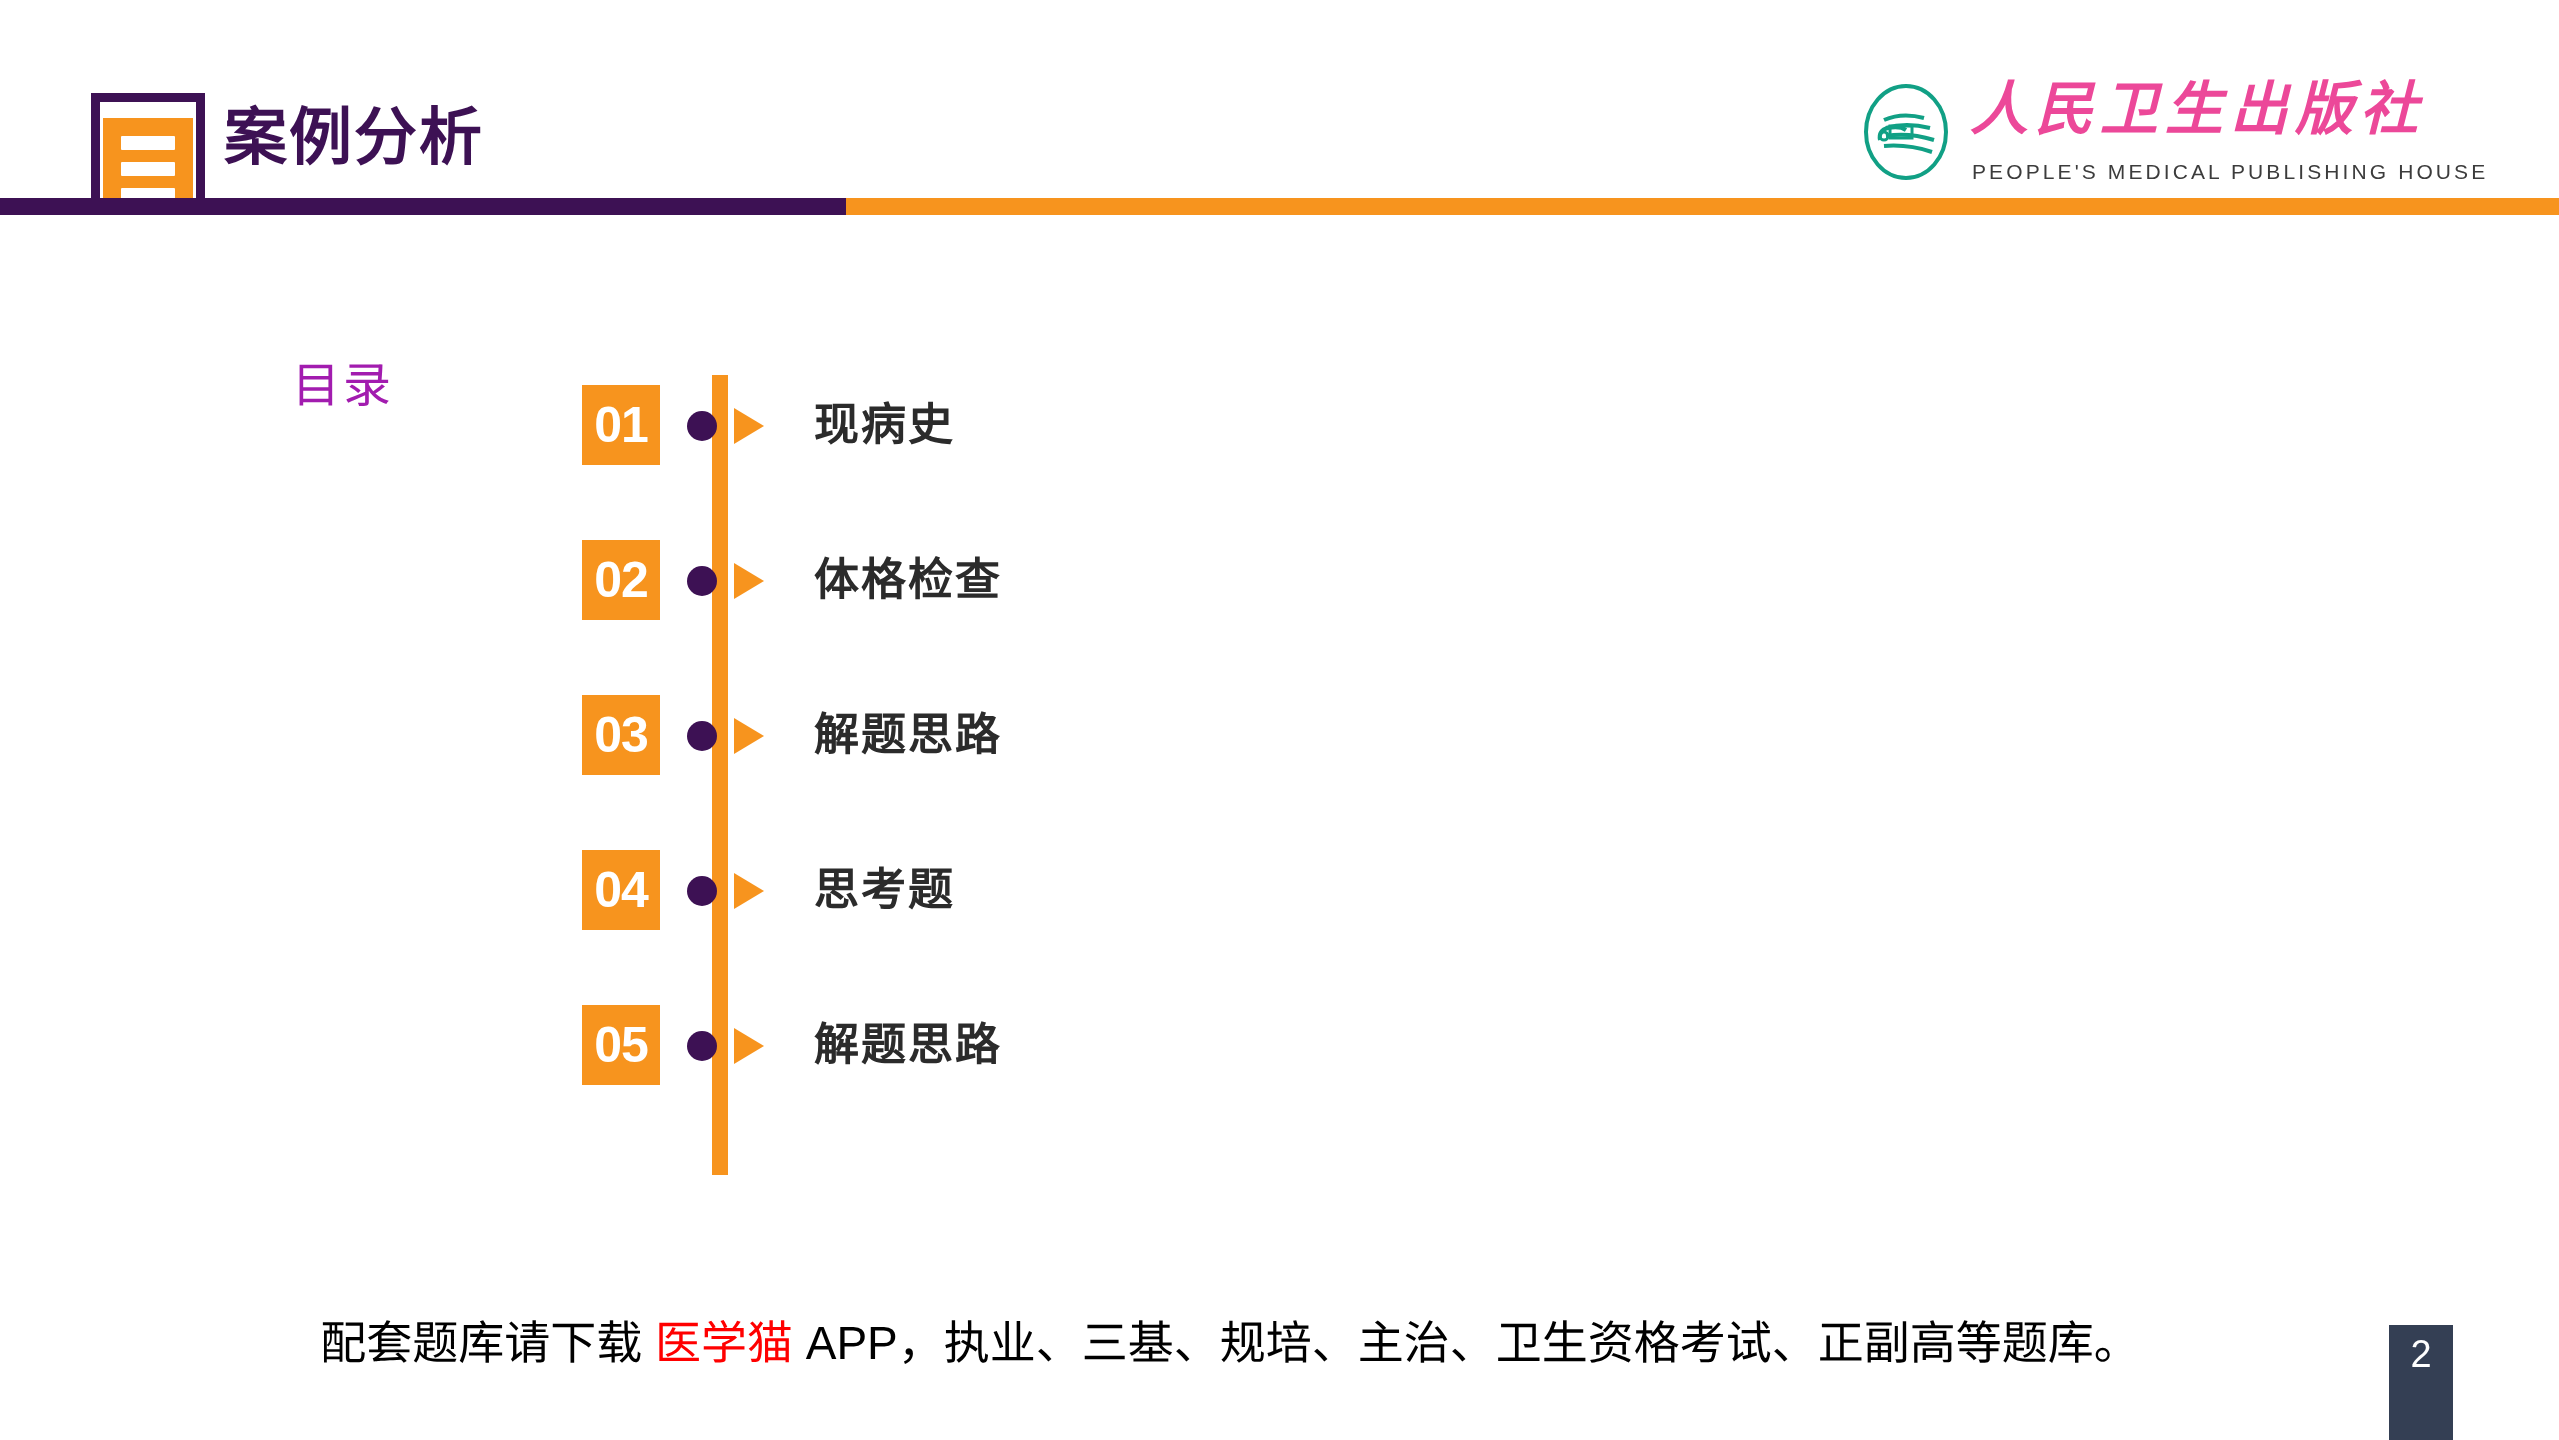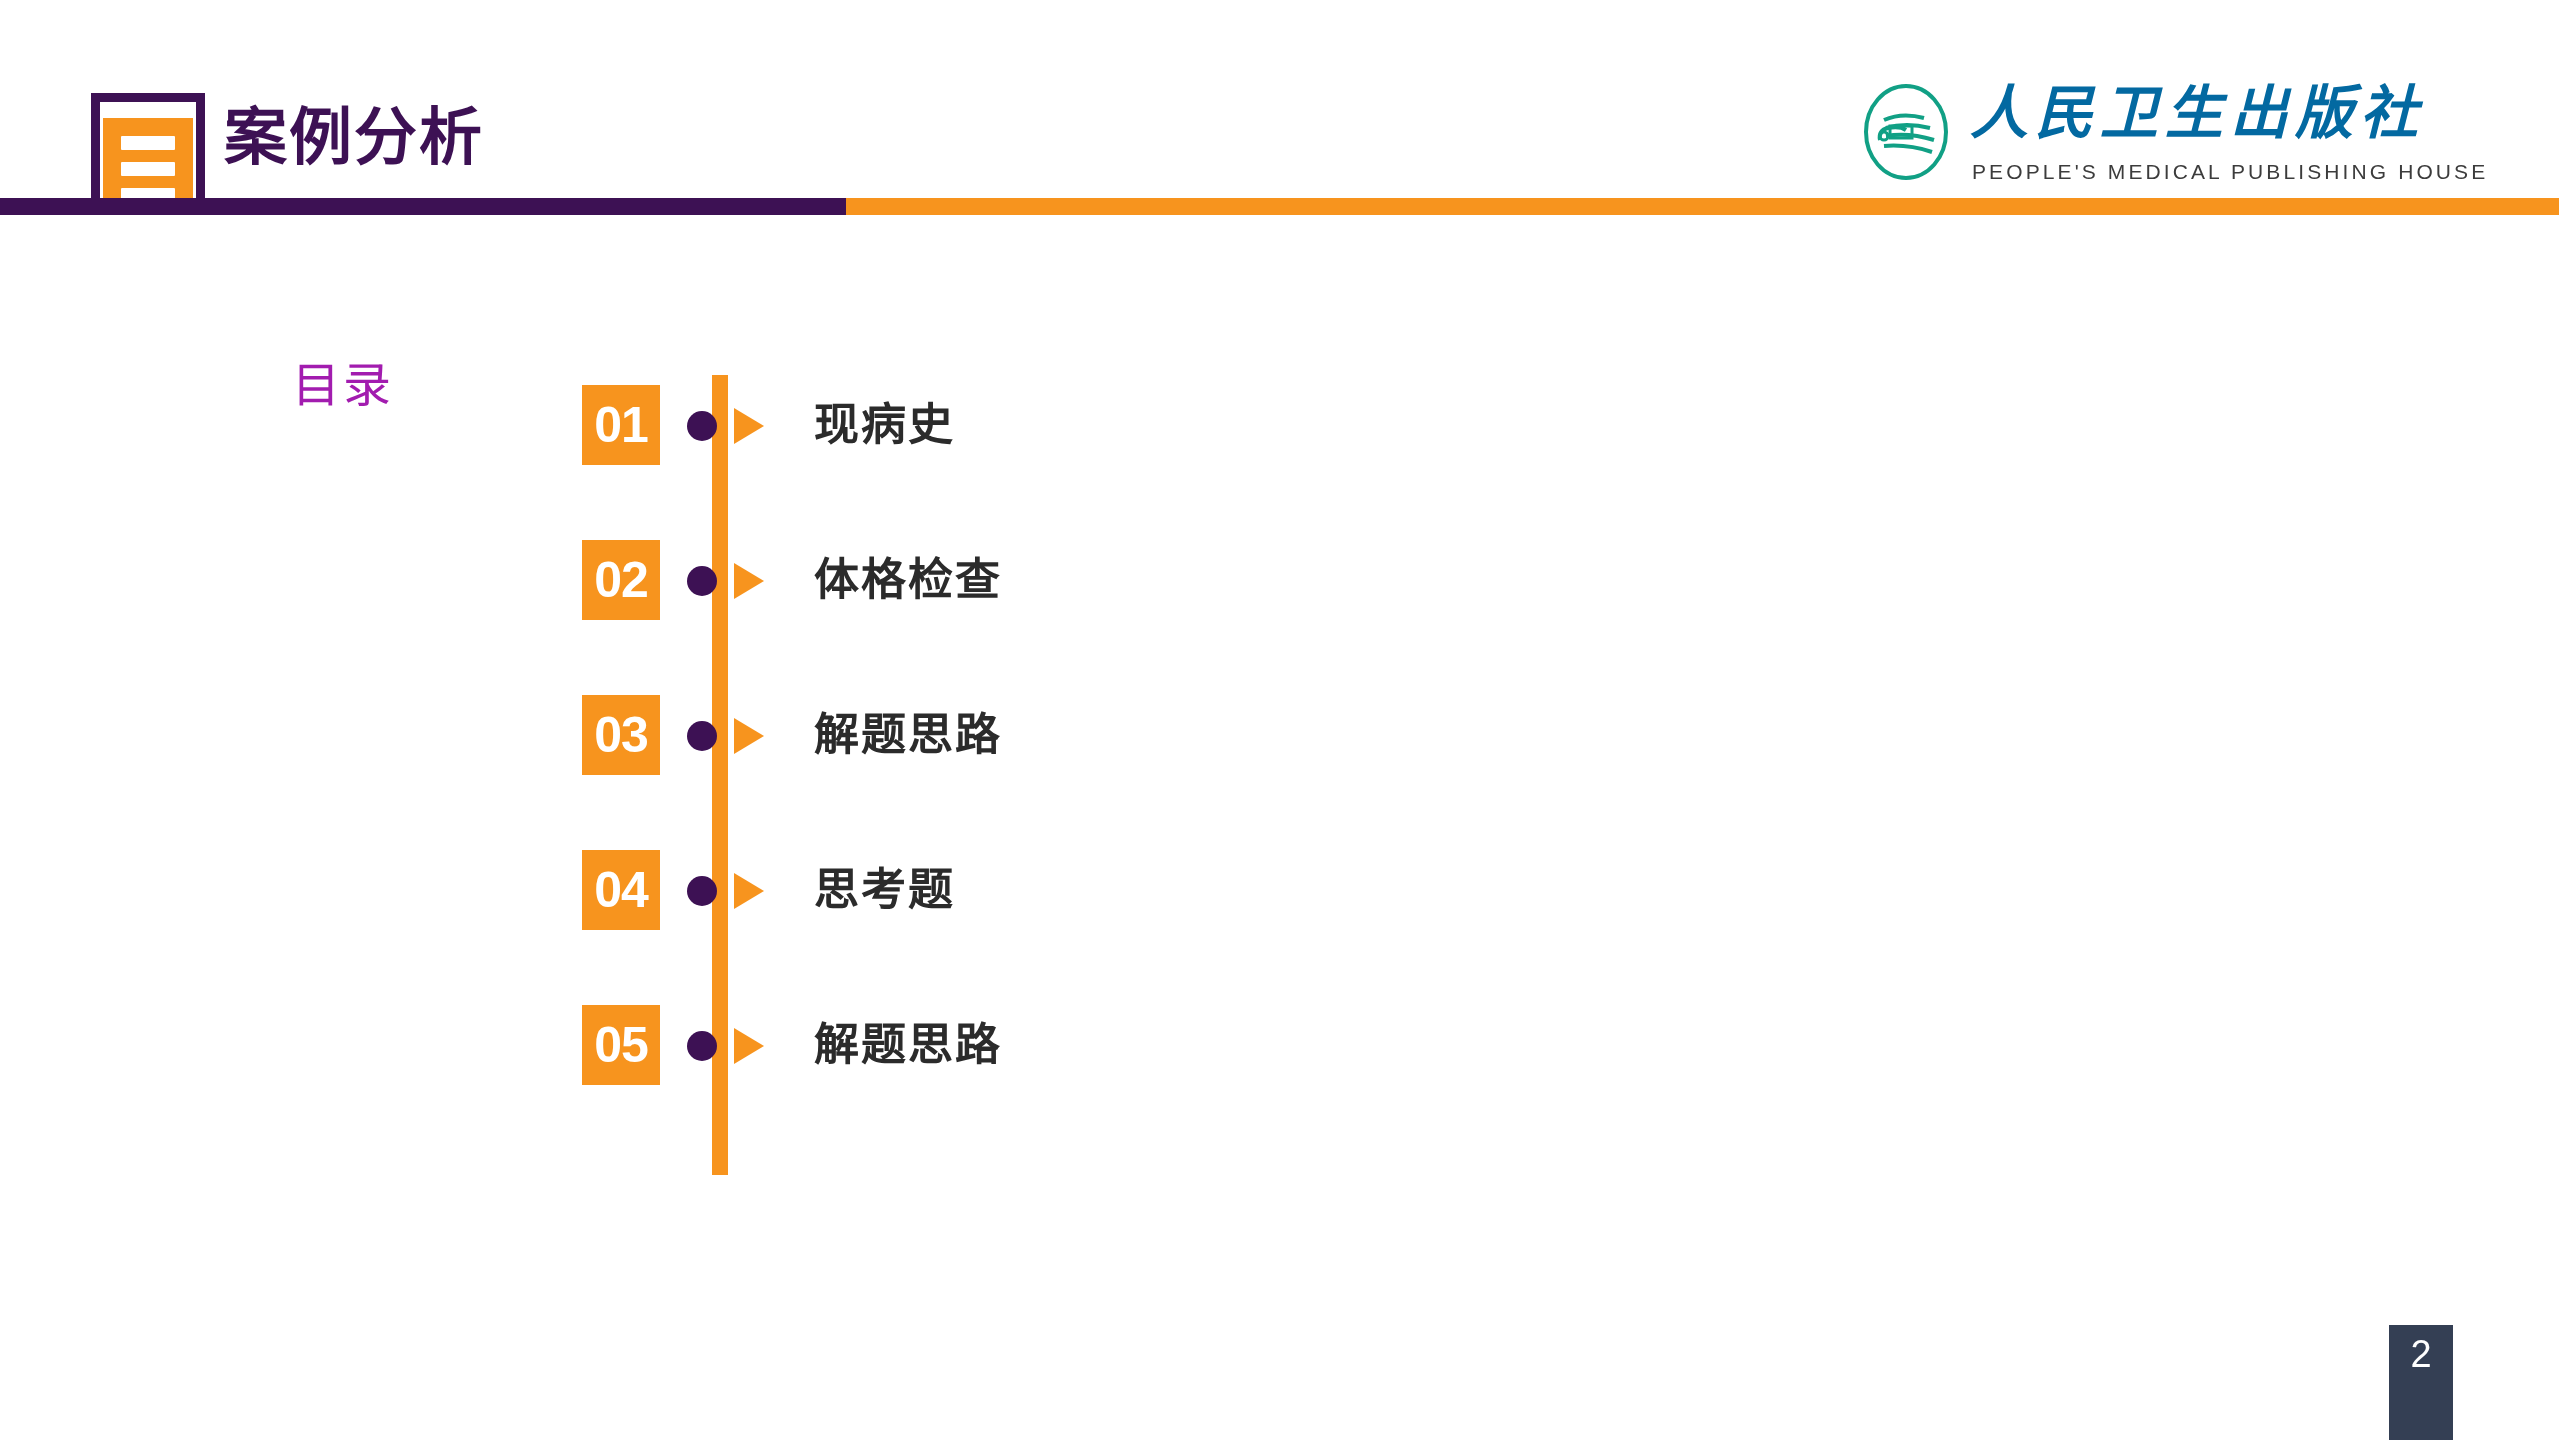--- a/index.html
+++ b/index.html
@@ -103,25 +103,25 @@
     position: absolute;
     left: 0;
     top: 4px;
     width: 92px;
     height: 100px;
   }
   .logo-text-cn {
     position: absolute;
     left: 110px;
     top: 4px;
-    font-family: Liberation Serif, serif;
+    font-family: Liberation Mono, monospace;
     font-size: 58px;
     font-weight: bold;
     font-style: italic;
-    color: #0369a1;
+    color: #ec4899;
     letter-spacing: 7px;
     line-height: 1.1;
     white-space: nowrap;
   }
   .logo-text-en {
     position: absolute;
     left: 112px;
     top: 82px;
     font-size: 21px;
     color: #3c3c3c;
@@ -306,16 +306,21 @@
         <div class="toc-label">思考题</div>
       </div>
       <div class="toc-item" style="top: 1005px;">
         <div class="num-badge">05</div>
         <div class="dot"></div>
         <div class="tri"></div>
         <div class="toc-label">解题思路</div>
       </div>
     </div>
 
+  <div class="footer-note">
+    <span>配套题库请下载</span>
+    <span class="hl">医学猫</span>
+    <span>APP，执业、三基、规培、主治、卫生资格考试、正副高等题库。</span>
+  </div>
 
   <div class="page-badge">2</div>
 
 </div>
 
 </body></html>

